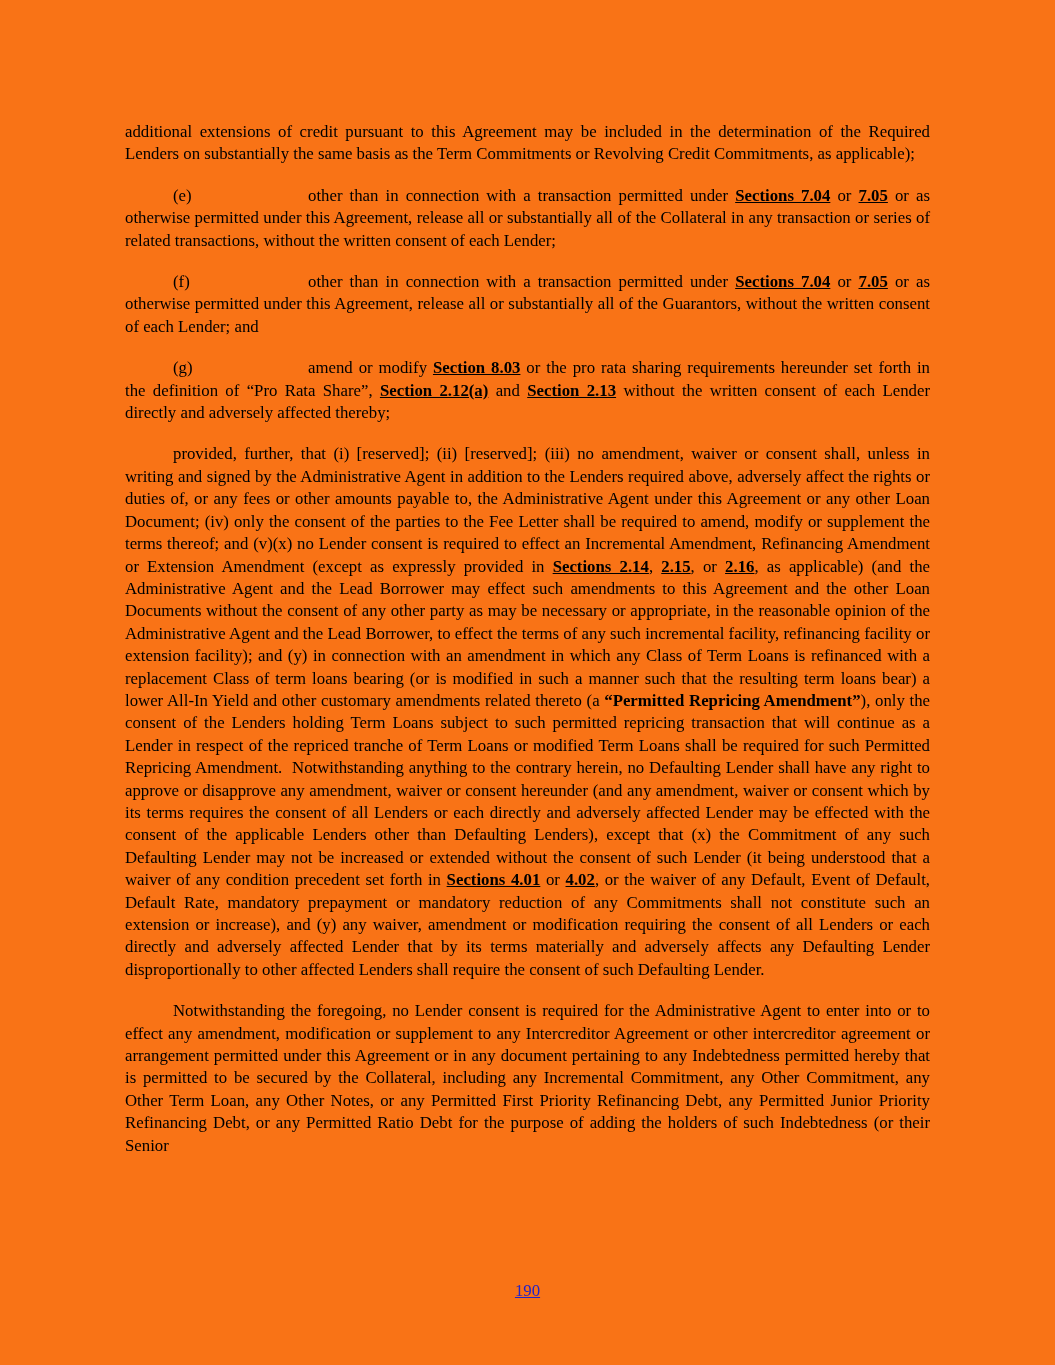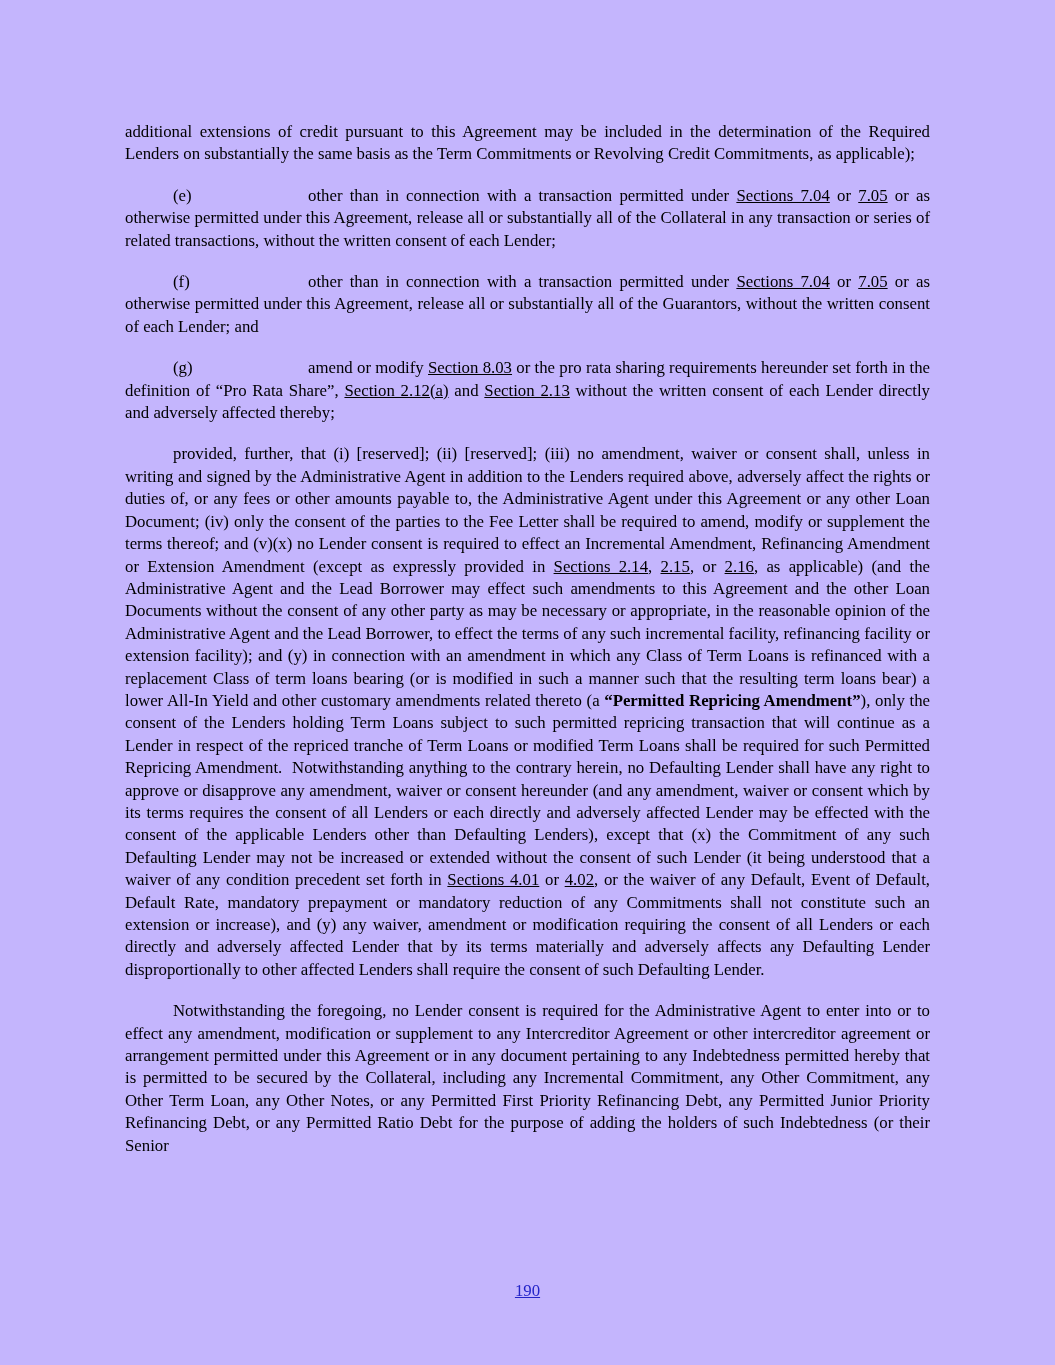--- a/index.html
+++ b/index.html
@@ -1,20 +1,20 @@
 <!DOCTYPE html>
 <html><head>
 <meta charset="utf-8">
 <style>
   html, body { margin: 0; padding: 0; background: #ffffff; }
   .page {
     position: relative;
     width: 1055px;
     height: 1365px;
-    background: #c4b5fd;
+    background: #f97316;
     font-family: "Liberation Serif", serif;
     color: #000000;
     overflow: hidden;
   }
   .doc-body {
     position: absolute;
     left: 125px;
     top: 121px;
     width: 805px;
     font-size: 16.8px;
@@ -24,21 +24,21 @@
     margin: 0 0 19px 0;
     text-align: justify;
     text-indent: 48px;
   }
   p.para.no-indent { text-indent: 0; }
   .clause-label {
     display: inline-block;
     width: 135px;
     text-indent: 0;
   }
-  .u { text-decoration: underline; }
+  .u { text-decoration: underline; font-weight: bold; }
   .i { }
   .b { font-weight: bold; font-family: Liberation Serif, serif; }
   .footer {
     position: absolute;
     top: 1280px;
     left: 0;
     width: 100%;
     text-align: center;
     font-size: 16.8px;
     line-height: 22.4px;

